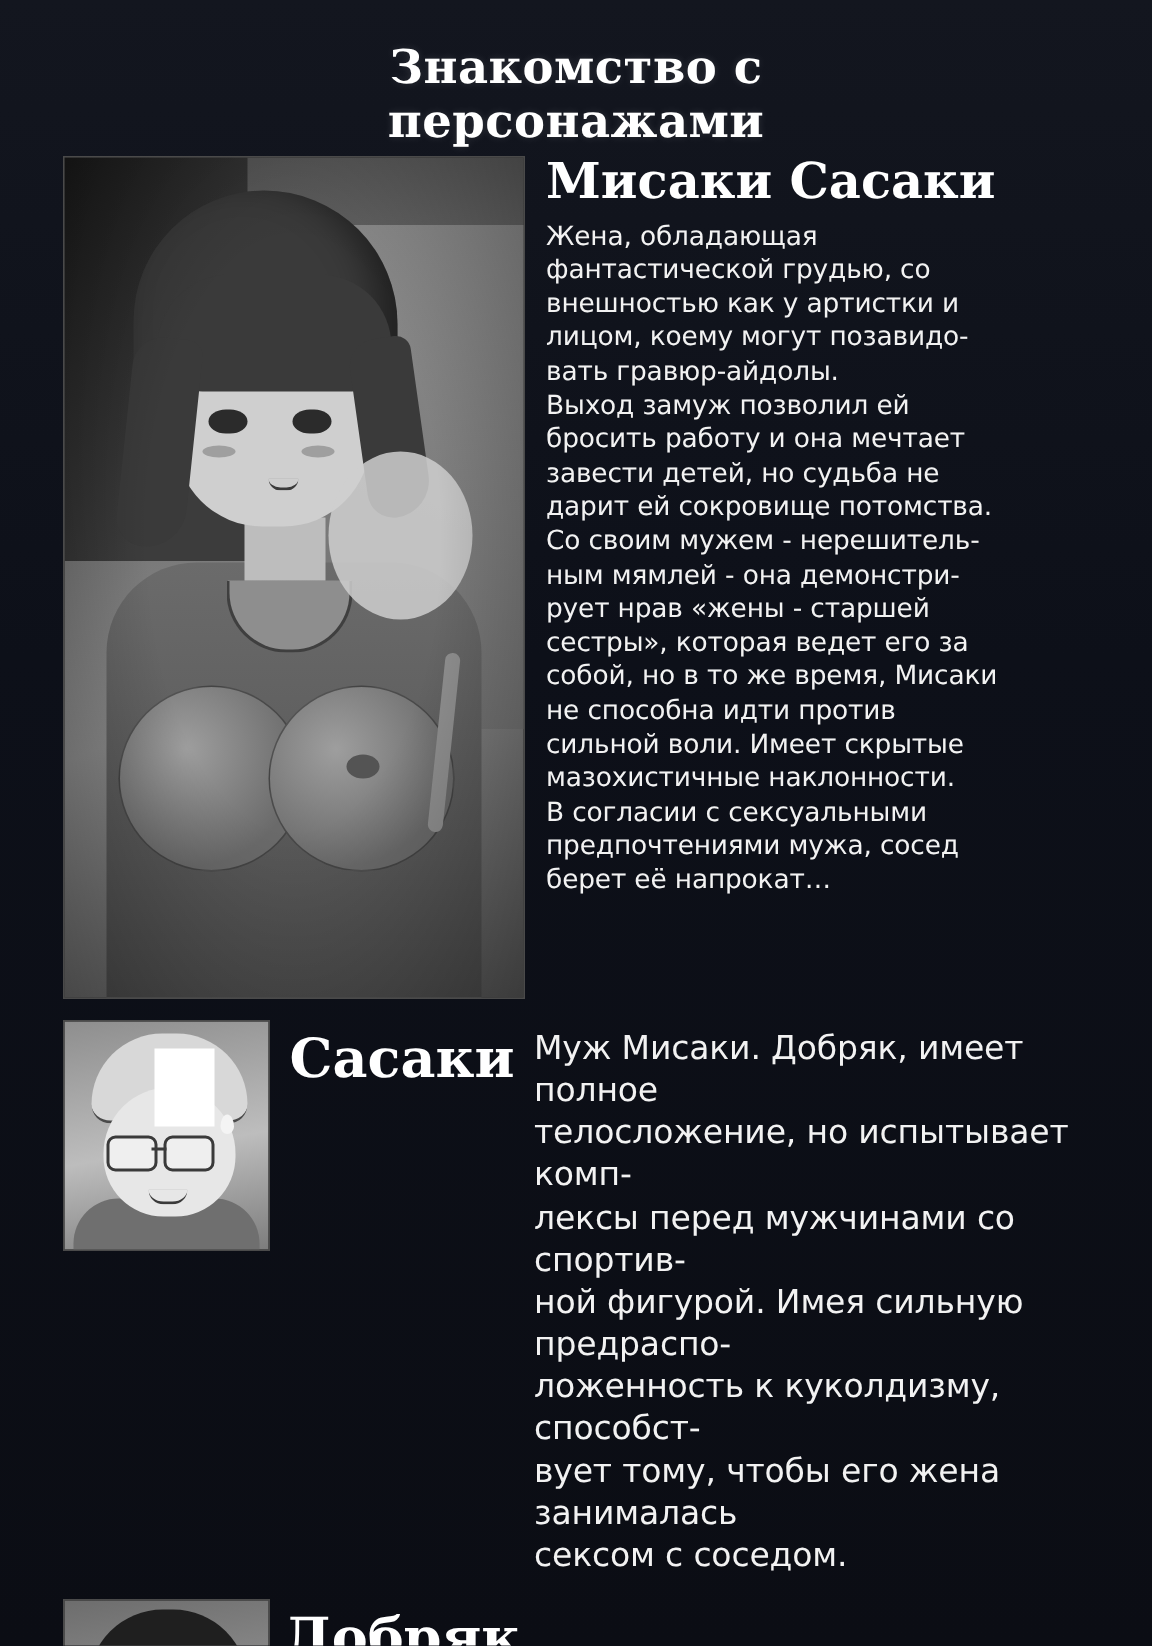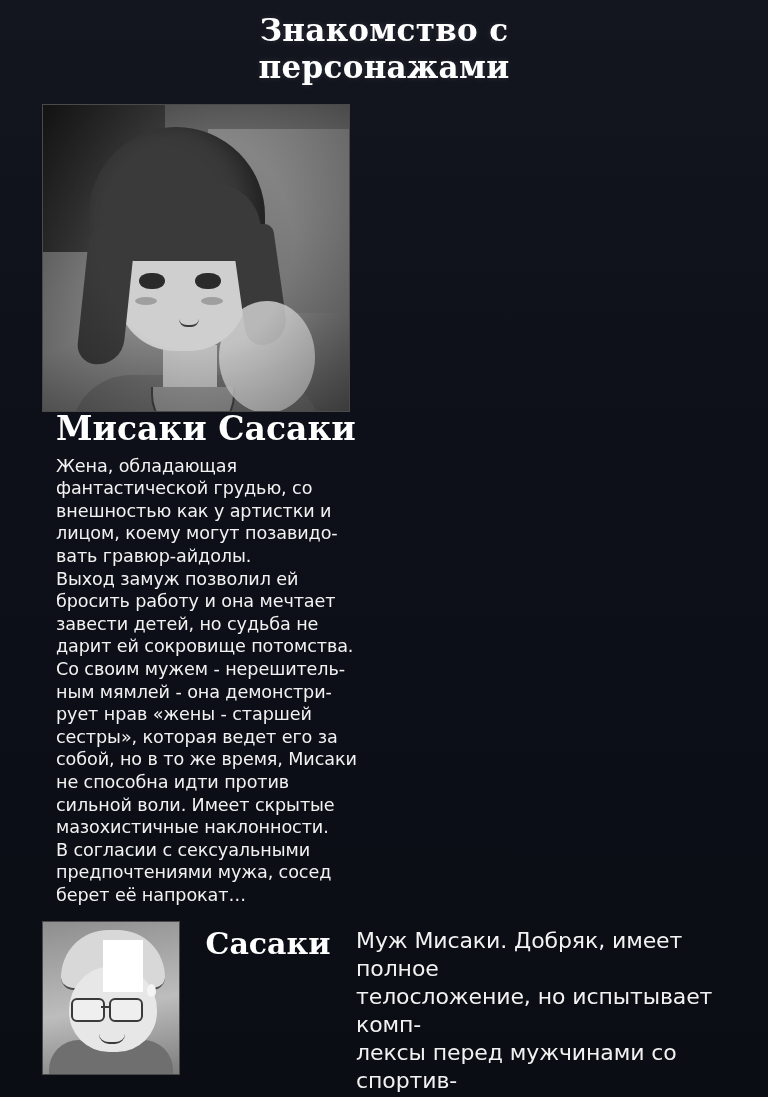--- a/index.html
+++ b/index.html
@@ -21,21 +21,21 @@
     height: 1097px;
     background: linear-gradient(180deg, #13161f 0%, #0d1019 40%, #0b0d14 100%);
     box-sizing: border-box;
   }
 
   
   .header {
     position: relative;
     height: 100px;
     display: flex;
-    align-items: flex-start;
+    align-items: flex-end;
     justify-content: center;
     padding-top: 12px;
     box-sizing: border-box;
   }
   .header-title {
     font-family: "DejaVu Serif", serif;
     font-weight: bold;
     font-size: 31px;
     line-height: 1.18;
     text-align: center;
@@ -43,21 +43,20 @@
     letter-spacing: 0.3px;
     text-shadow: 0 0 6px rgba(255,255,255,0.12);
     max-width: 420px;
   }
 
   
   .main-row {
     display: flex;
     padding: 4px 18px 0 42px;
     box-sizing: border-box;
-    flex-direction: column;
   }
 
   .portrait {
     position: relative;
     width: 306px;
     height: 560px;
     flex: 0 0 306px;
     background: #2a2a2a;
     border: 1px solid #4a4a4a;
     overflow: hidden;
@@ -234,21 +233,21 @@
     width: 136px;
     height: 152px;
     flex: 0 0 136px;
     background: #303030;
     border: 1px solid #4a4a4a;
     overflow: hidden;
   }
   .sec-name {
     font-family: "DejaVu Serif", serif;
     font-weight: bold;
-    font-size: 30px;
+    font-size: 36px;
     line-height: 1;
     width: 176px;
     flex: 0 0 176px;
     text-align: center;
     padding-top: 8px;
     color: #ffffff;
   }
   .sec-desc {
     flex: 1 1 auto;
     font-size: 22px;

